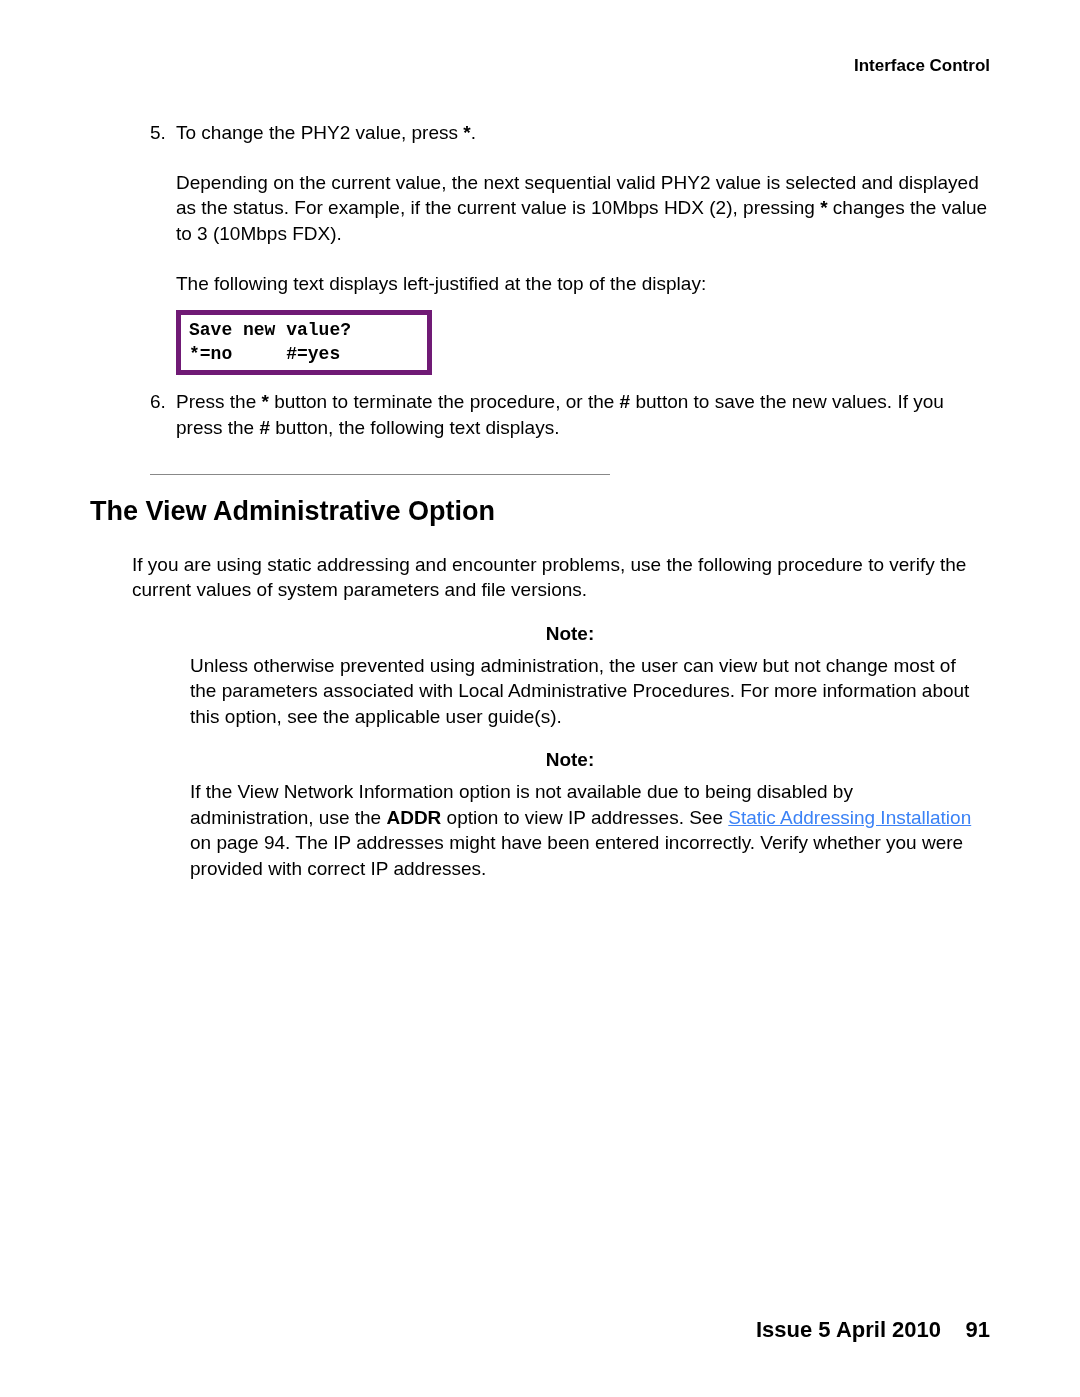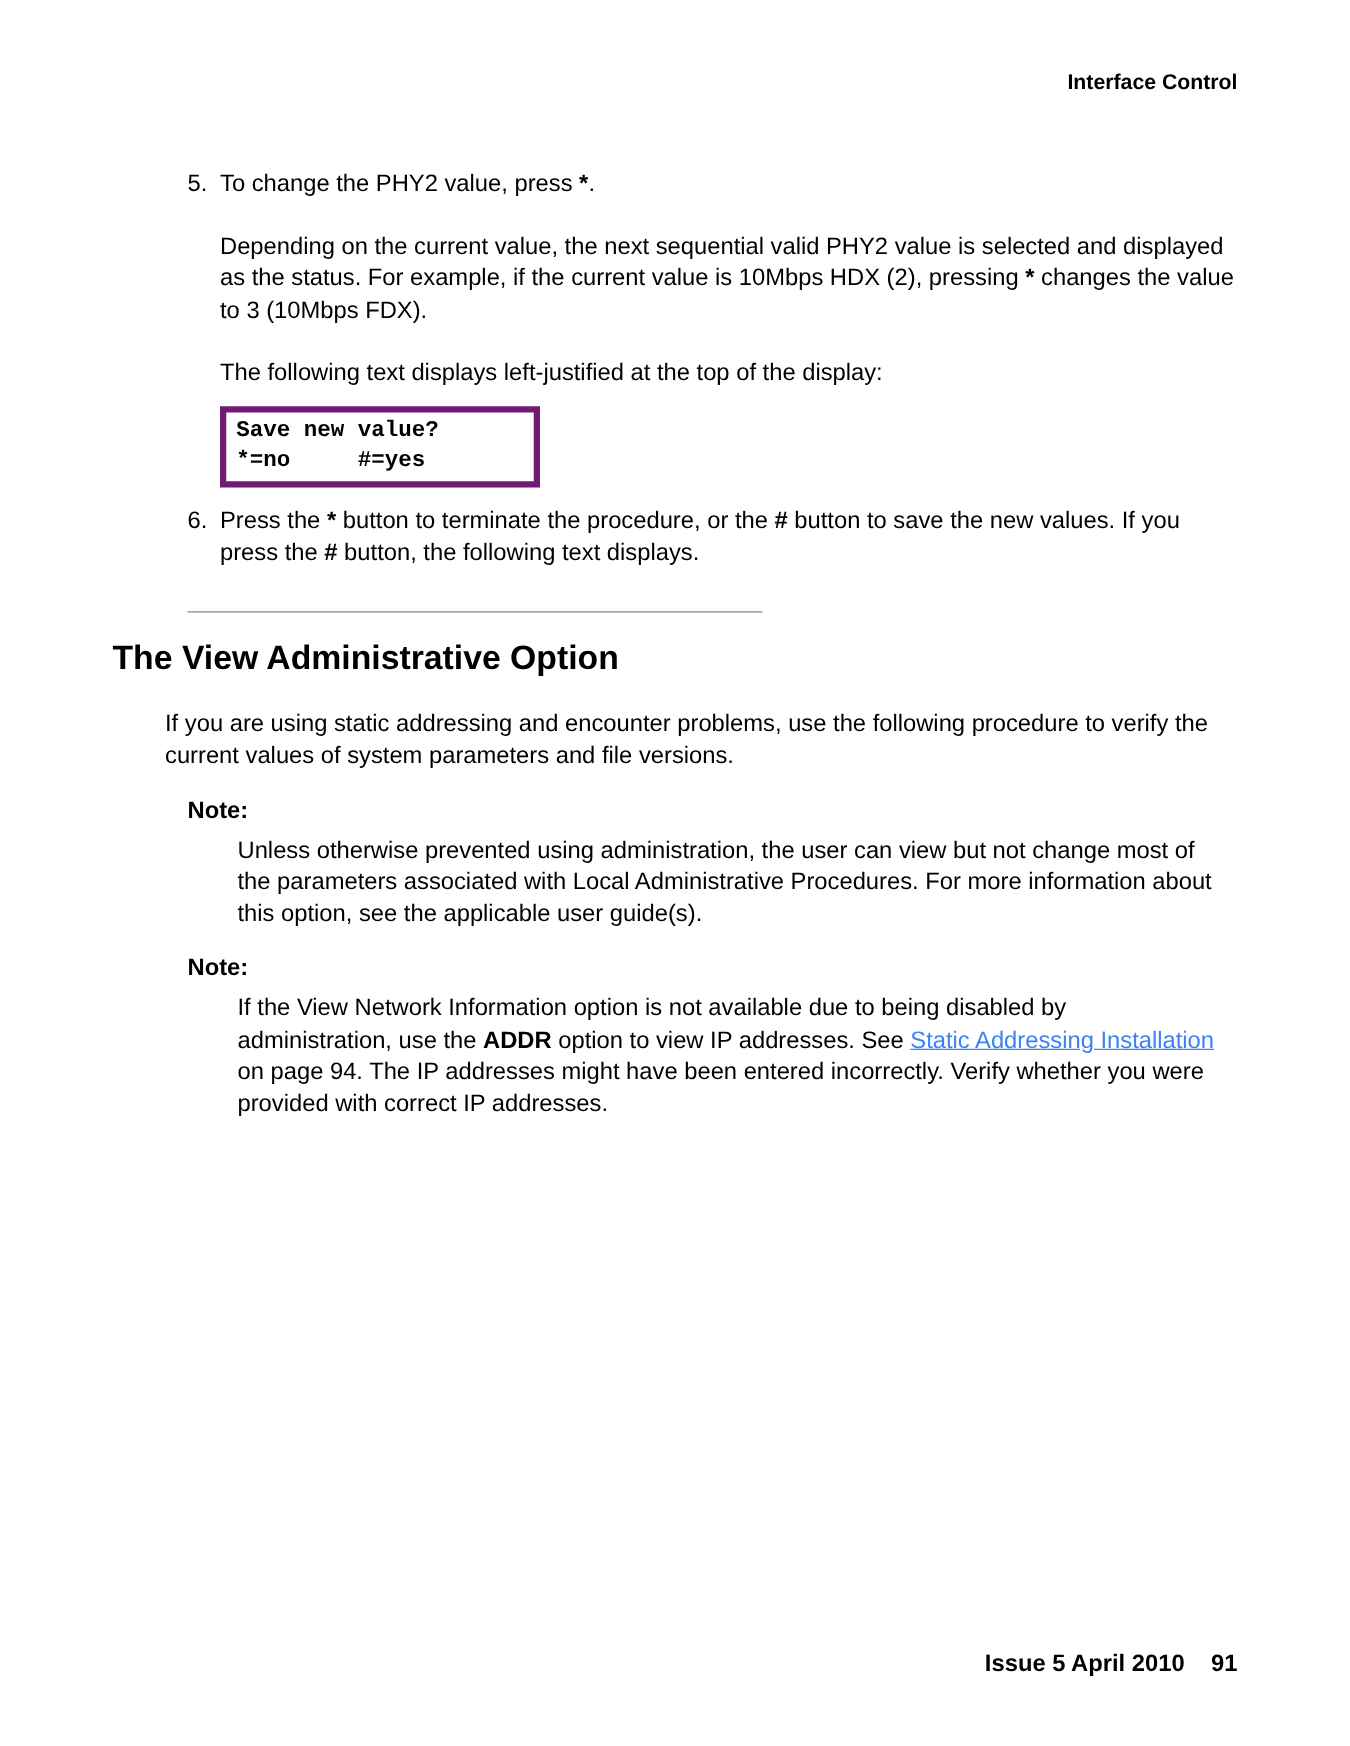--- a/index.html
+++ b/index.html
@@ -15,21 +15,21 @@
     width: 1080px;
     height: 1397px;
     position: relative;
     box-sizing: border-box;
     padding: 55px 90px 0 90px;
   }
   .running-head {
     text-align: right;
     font-weight: bold;
     font-size: 17px;
-    margin-bottom: 57px;
+    margin-bottom: 42px;
   }
   .content {
     padding-left: 60px; 
   }
   .ul-bullets {
     list-style: none;
     padding-left: 40px;
     margin: 0 0 12px 0;
   }
   .ul-bullets li {
@@ -83,33 +83,34 @@
     font-size: 27px;
     font-weight: bold;
     margin: 0 0 22px -60px;
   }
   .intro-para {
     margin: 0 0 18px -18px;
   }
   .note-label {
     font-weight: bold;
     margin: 0 0 6px 0;
+    text-align: center;
   }
   .note-body {
     margin: 0 16px 18px 40px;
   }
   a.link {
     color: #3b82f6;
   }
   .footer {
     position: absolute;
     bottom: 52px;
     right: 90px;
     font-weight: bold;
-    font-size: 19px;
+    font-size: 22px;
   }
   .b { font-weight: bold; }
 </style>
 </head>
 <body>
 
 <div class="page">
 
   <div class="running-head">Interface Control</div>
 

